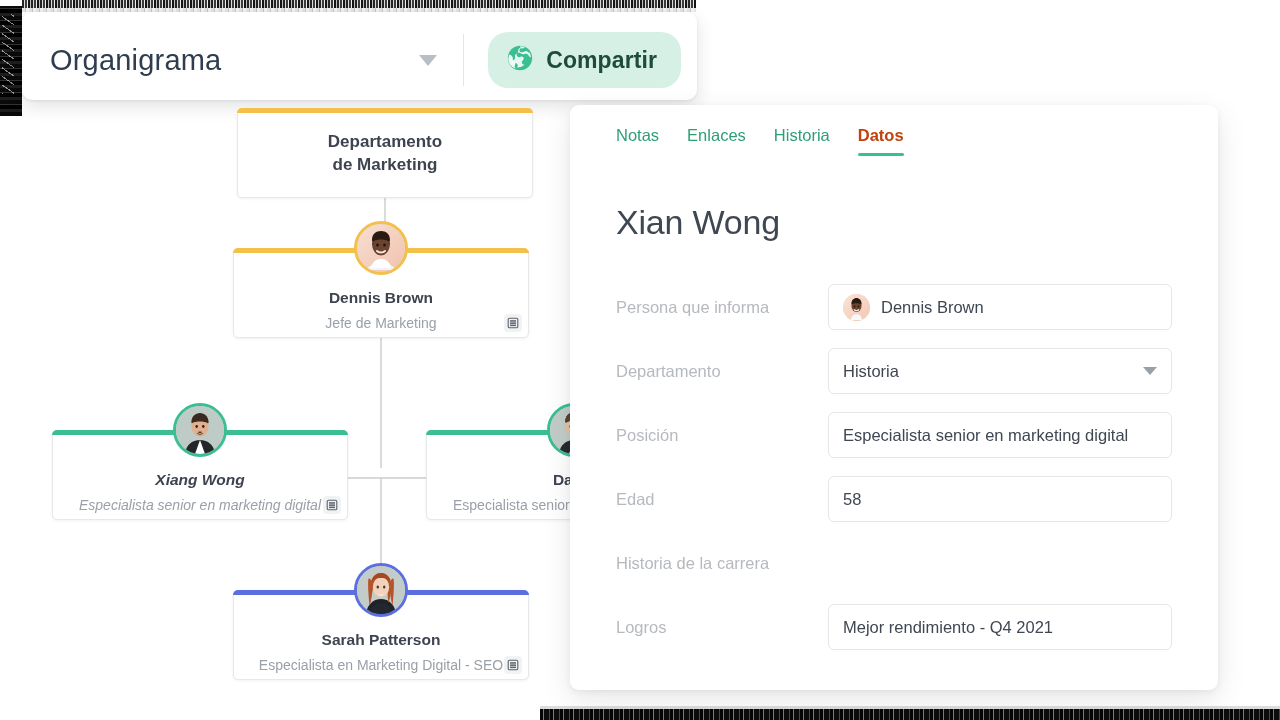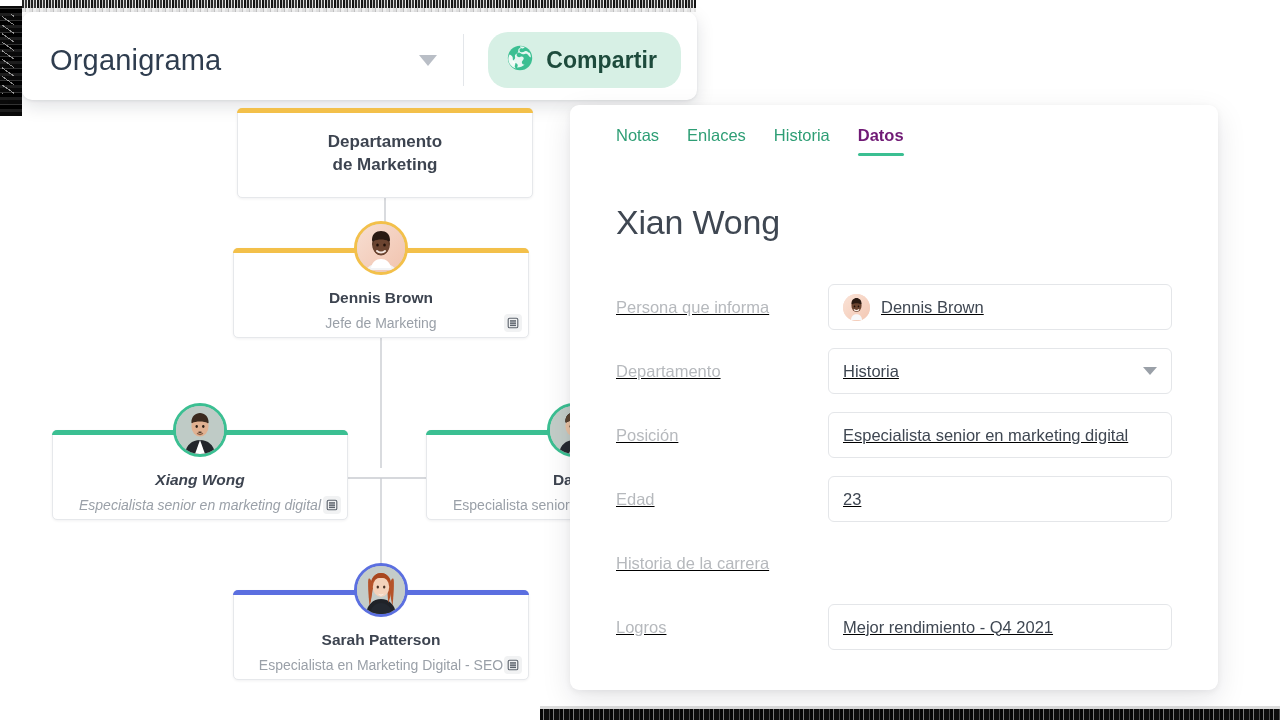--- a/index.html
+++ b/index.html
@@ -218,21 +218,21 @@
   }
   .tab {
     position: relative;
     font-size: 16.5px;
     color: #2e9e75;
     padding-bottom: 11px;
     cursor: pointer;
     white-space: nowrap;
   }
   .tab.active {
-    color: #701a75;
+    color: #c2410c;
     font-weight: 700;
   }
   .tab.active::after {
     content: "";
     position: absolute;
     left: 0; right: 0; bottom: 0;
     height: 3px;
     background: #3bbf92;
     border-radius: 2px;
   }
@@ -244,21 +244,20 @@
     color: #3f4752;
     letter-spacing: -.2px;
   }
 
   .form { margin-top: 42px; }
   .form-row {
     display: flex;
     align-items: center;
     margin-bottom: 18px;
     height: 46px;
-    text-decoration: underline;
   }
   .form-label {
     width: 212px;
     flex: none;
     font-size: 16.5px;
     color: #b6b9bd;
     font-weight: 400;
   }
   .form-control {
     flex: 1;
@@ -509,21 +508,21 @@
       <div class="form-row">
         <div class="form-label">Posición</div>
         <div class="form-control">
           <span>Especialista senior en marketing digital</span>
         </div>
       </div>
 
       <div class="form-row">
         <div class="form-label">Edad</div>
         <div class="form-control">
-          <span>23</span>
+          <span>58</span>
         </div>
       </div>
 
       <div class="form-row">
         <div class="form-label">Historia de la carrera</div>
       </div>
 
       <div class="form-row">
         <div class="form-label">Logros</div>
         <div class="form-control">

